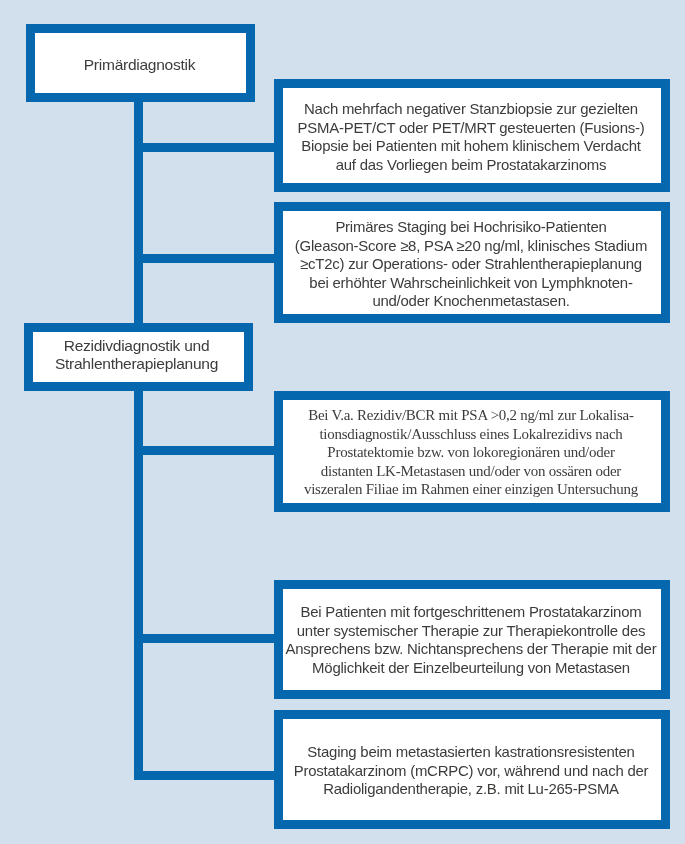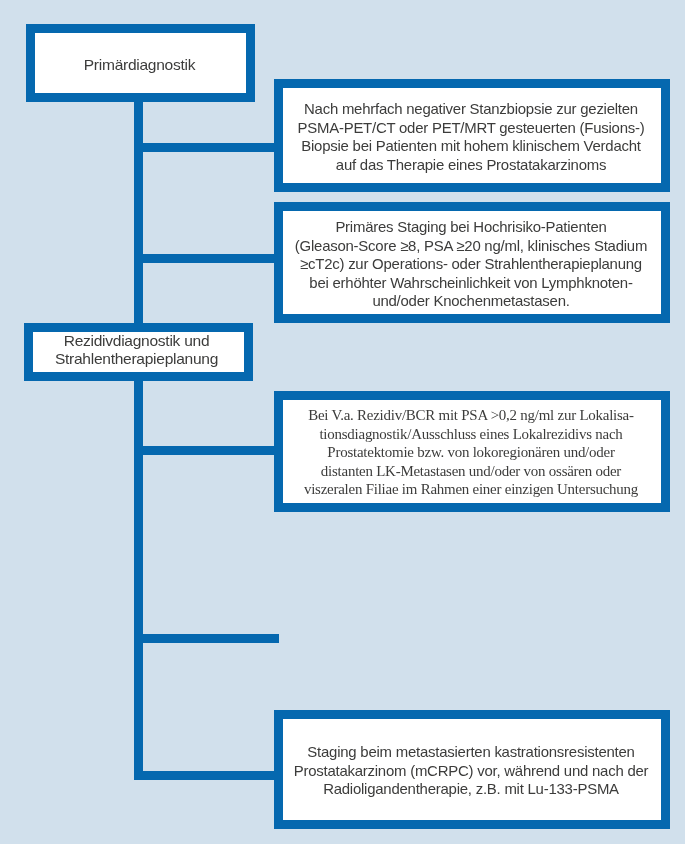--- a/index.html
+++ b/index.html
@@ -46,21 +46,21 @@
     color:#3c3c3b;
     font-size:14.95px;
     letter-spacing:-0.23px;
     line-height:18.5px;
     white-space:pre-line;
   }
 
   
   .stage-node .txt { font-size:15.55px; letter-spacing:-0.27px; line-height:18.4px; }
   .n-stage-1 { left:26px; top:24px;  width:229px; height:78px; }
-  .n-stage-2 { left:24px; top:323px; width:229px; height:58px; }
+  .n-stage-2 { left:24px; top:323px; width:229px; height:68px; }
   .n-stage-3 { left:24px; top:517px; width:229px; height:78px; }
   .n-stage-1 .txt { top:2.3px; left:-1px; }
   .n-stage-2 .txt { top:-1.2px; left:-2.5px; }
   .n-stage-3 .txt { top:-0.2px; left:-2.5px; }
 
   
   .n-ind-1 { left:274px; top:79.3px;  width:396px; height:113.2px; }
   .n-ind-2 { left:274px; top:202.1px; width:396px; height:121.4px; }
   .n-ind-3 { left:274px; top:390.8px; width:396px; height:120.9px;font-family:Liberation Serif, serif; }
   .n-ind-4 { left:274px; top:579.7px; width:396px; height:119px; }
@@ -94,21 +94,21 @@
 Strahlentherapieplanung</div>
     </div>
   </div>
 
 
   <div class="node ind-node n-ind-1">
     <div class="face">
       <div class="txt">Nach mehrfach negativer Stanzbiopsie zur gezielten
 PSMA-PET/CT oder PET/MRT gesteuerten (Fusions-)
 Biopsie bei Patienten mit hohem klinischem Verdacht
-auf das Therapie eines Prostatakarzinoms</div>
+auf das Vorliegen beim Prostatakarzinoms</div>
     </div>
   </div>
 
   <div class="node ind-node n-ind-2">
     <div class="face">
       <div class="txt">Primäres Staging bei Hochrisiko-Patienten
 (Gleason-Score ≥8, PSA ≥20 ng/ml, klinisches Stadium
 ≥cT2c) zur Operations- oder Strahlentherapieplanung
 bei erhöhter Wahrscheinlichkeit von Lymphknoten-
 und/oder Knochenmetastasen.</div>
@@ -118,22 +118,30 @@
   <div class="node ind-node n-ind-3">
     <div class="face">
       <div class="txt">Bei V.a. Rezidiv/BCR mit PSA &gt;0,2 ng/ml zur Lokalisa-
 tionsdiagnostik/Ausschluss eines Lokalrezidivs nach
 Prostatektomie bzw. von lokoregionären und/oder
 distanten LK-Metastasen und/oder von ossären oder
 viszeralen Filiae im Rahmen einer einzigen Untersuchung</div>
     </div>
   </div>
 
+  <div class="node ind-node n-ind-4">
+    <div class="face">
+      <div class="txt">Bei Patienten mit fortgeschrittenem Prostatakarzinom
+unter systemischer Therapie zur Therapiekontrolle des
+Ansprechens bzw. Nichtansprechens der Therapie mit der
+Möglichkeit der Einzelbeurteilung von Metastasen</div>
+    </div>
+  </div>
 
   <div class="node ind-node n-ind-5">
     <div class="face">
       <div class="txt">Staging beim metastasierten kastrationsresistenten
 Prostatakarzinom (mCRPC) vor, während und nach der
-Radioligandentherapie, z.B. mit Lu-133-PSMA</div>
+Radioligandentherapie, z.B. mit Lu-265-PSMA</div>
     </div>
   </div>
 
 </div>
 
 </body></html>

